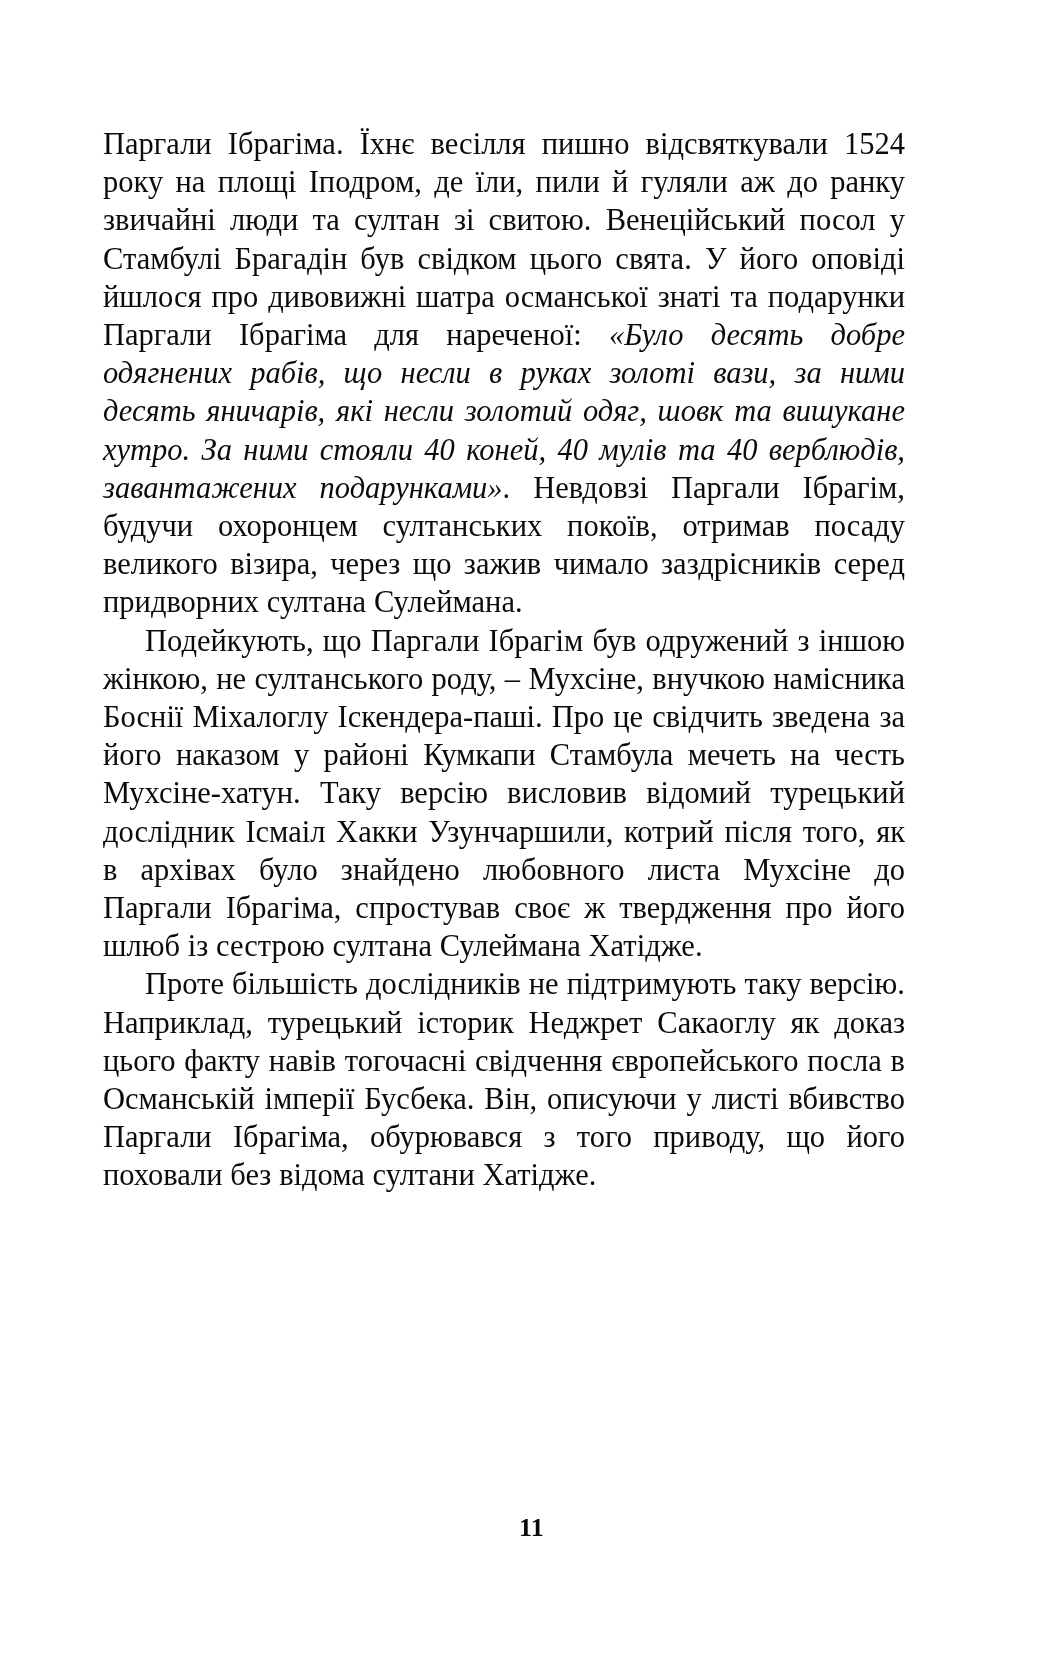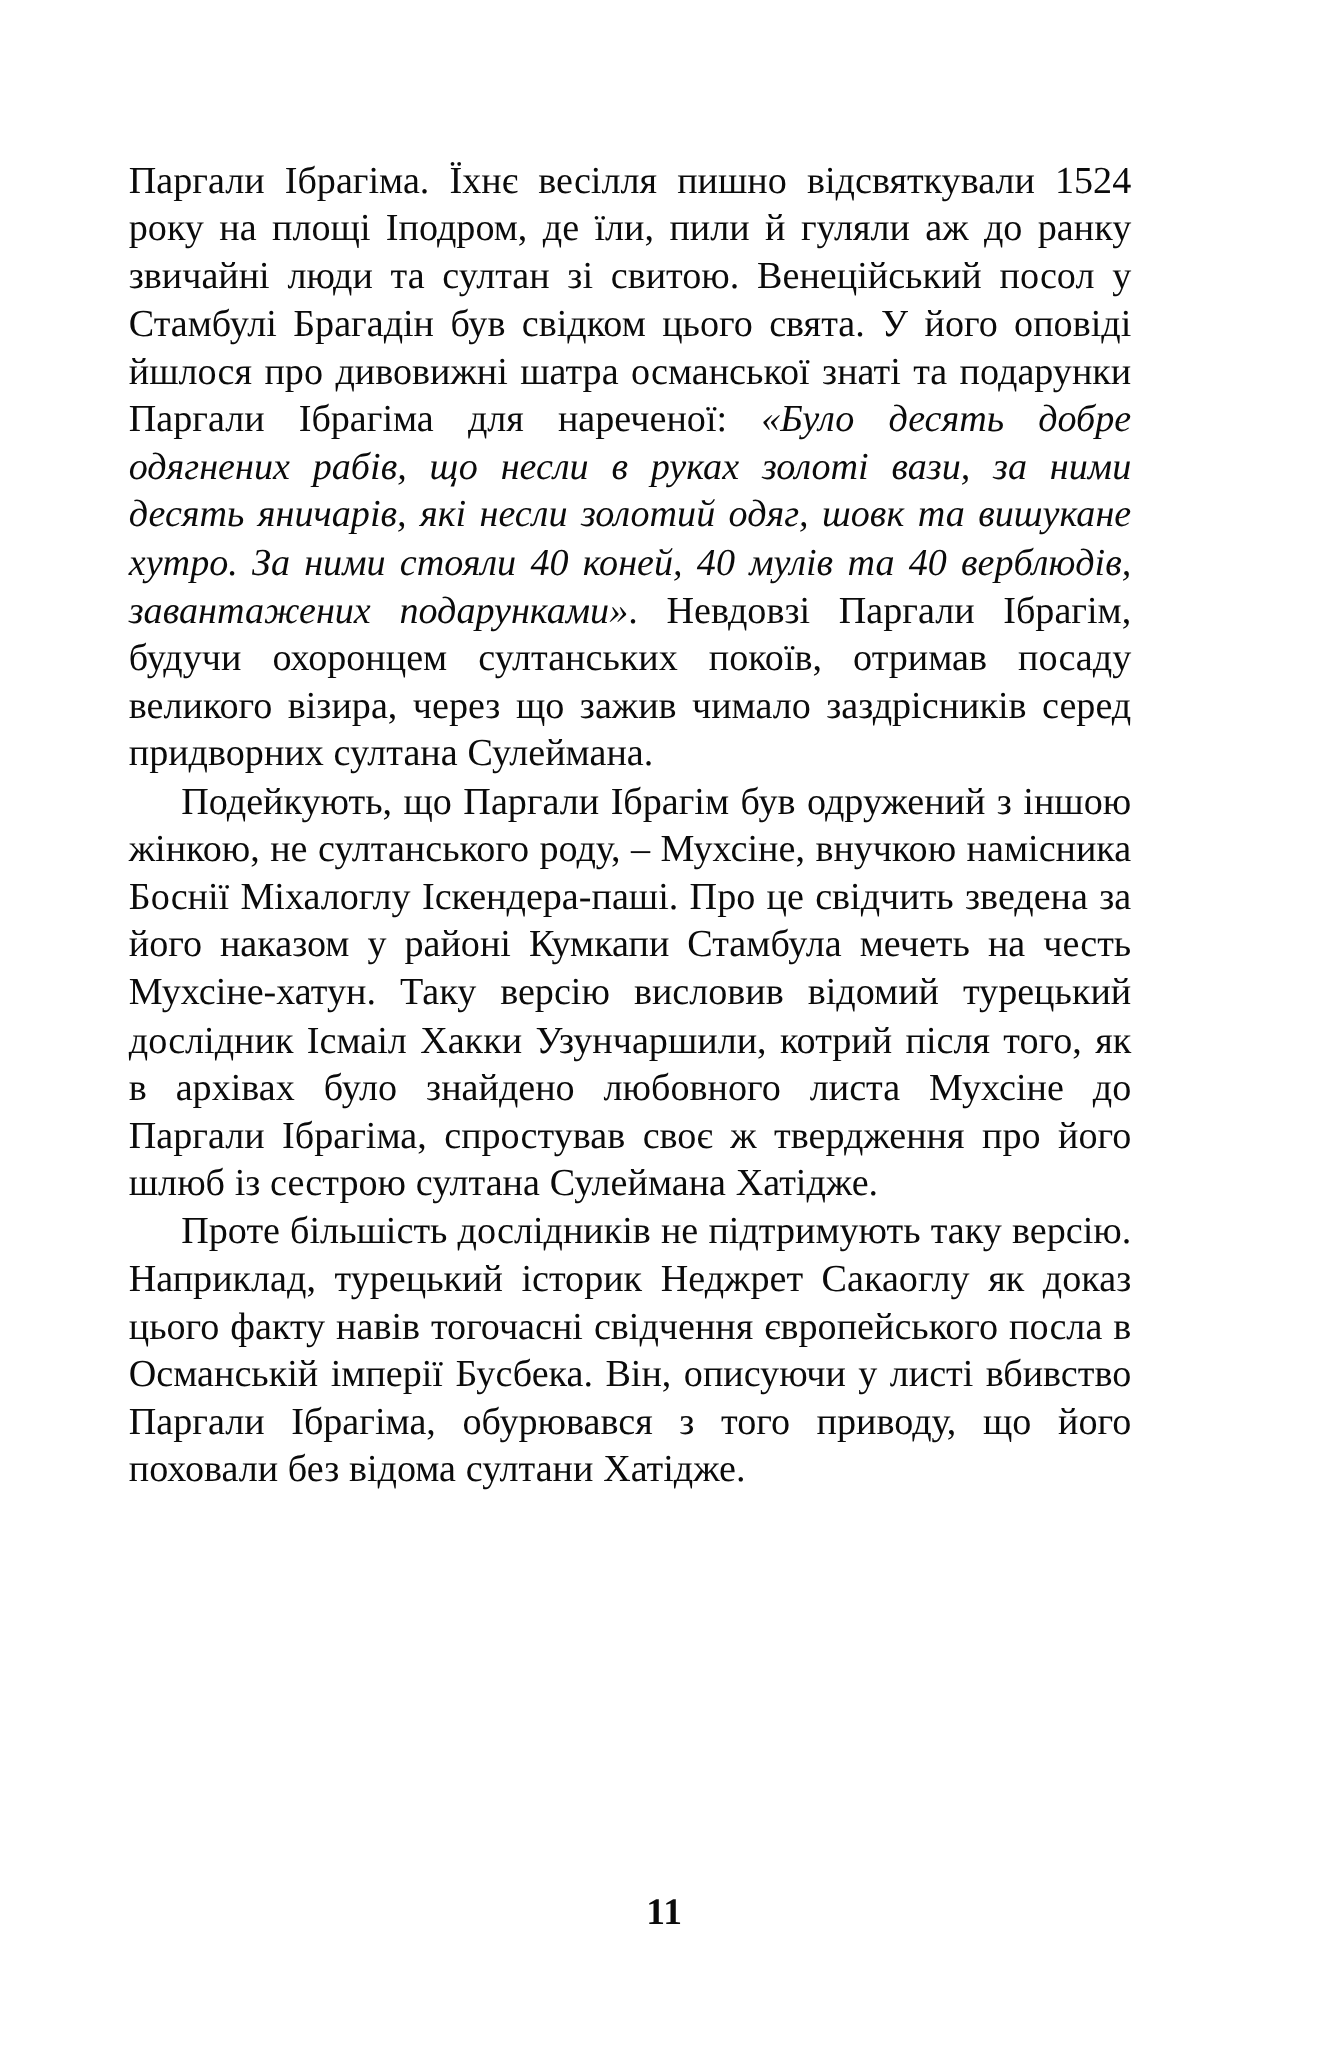--- a/index.html
+++ b/index.html
@@ -50,21 +50,21 @@
     font-style: italic;
   }
 
   .page-number {
     position: absolute;
     left: 0;
     right: 0;
     top: 1513px;
     text-align: center;
     font-family: "Liberation Serif", "DejaVu Serif", serif;
-    font-size: 30px;
+    font-size: 26px;
     font-weight: bold;
     color: #0b0b0b;
     letter-spacing: 0.01em;
   }
 </style>
 </head>
 <body>
 
 <div class="page">
 

